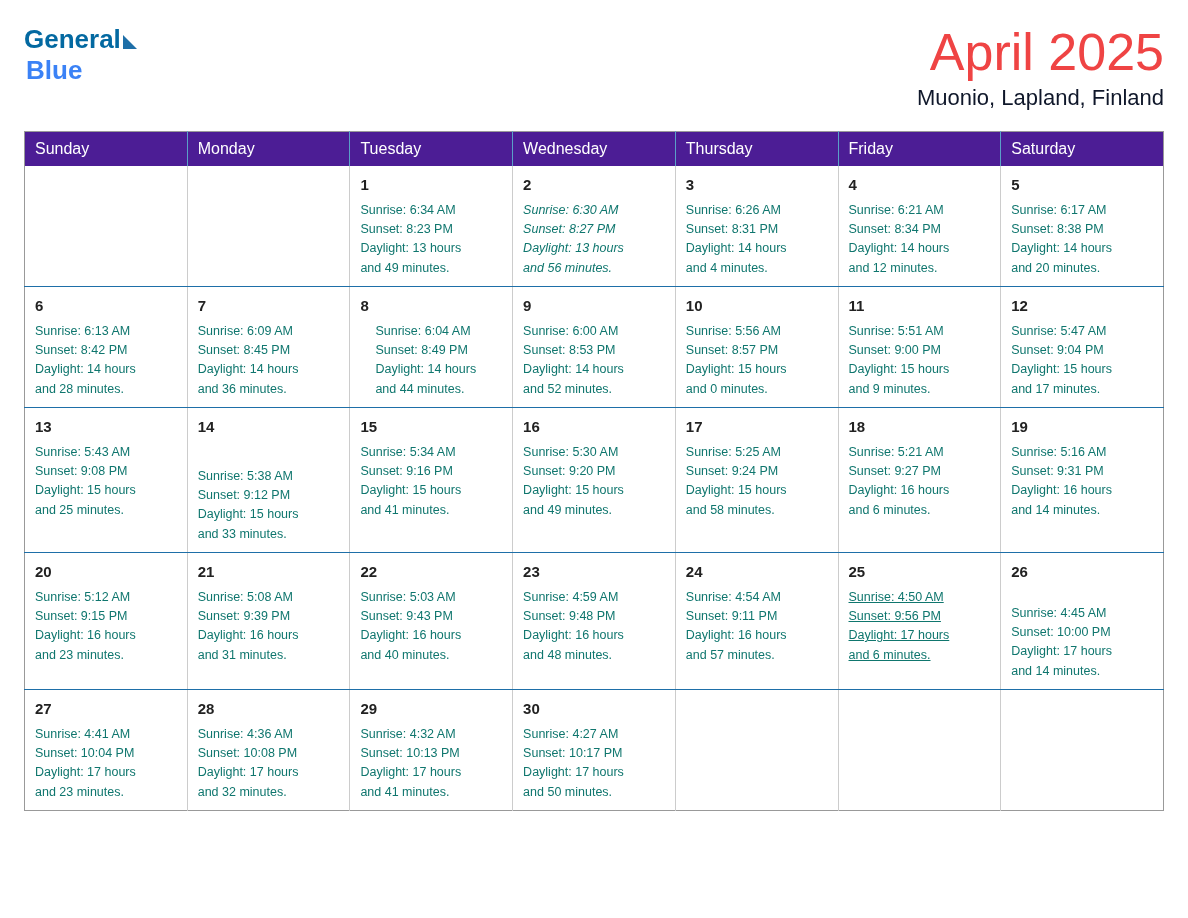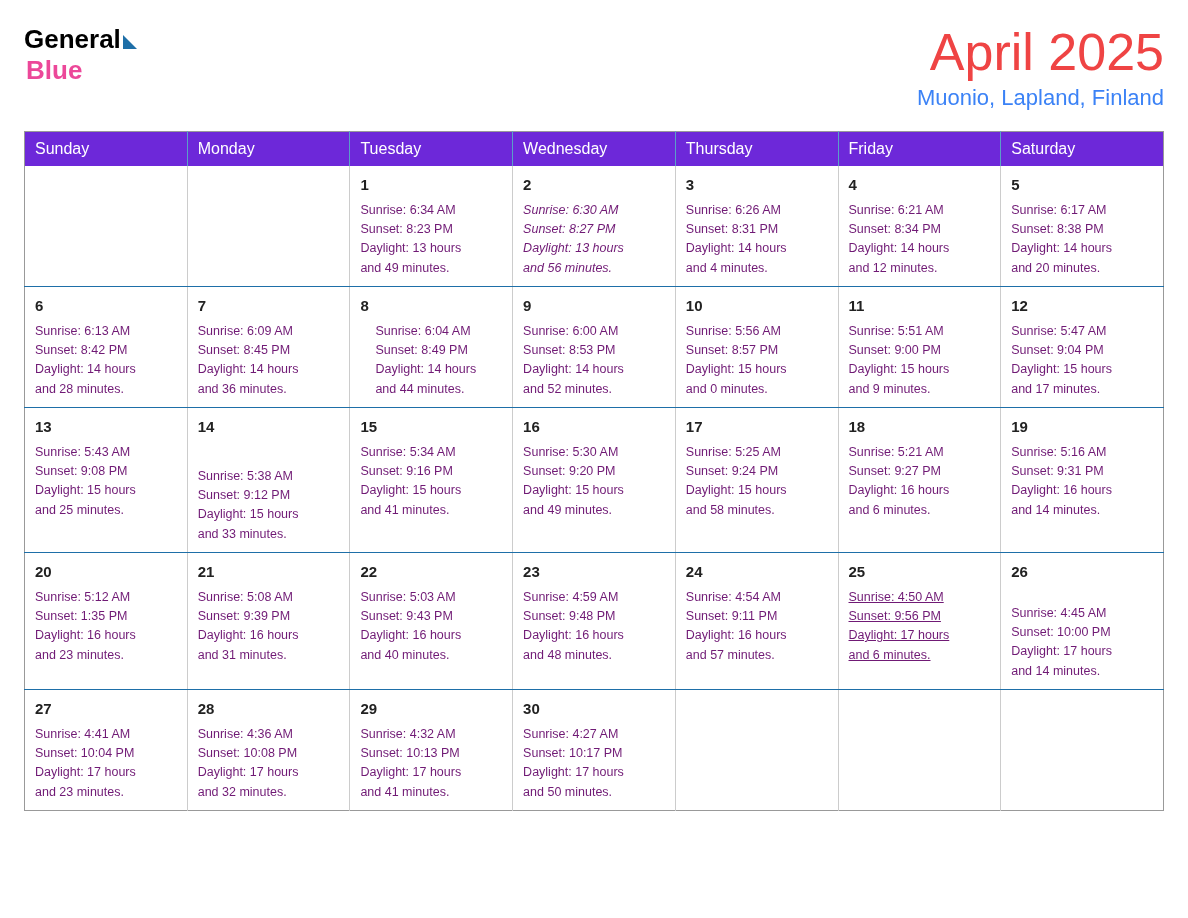--- a/index.html
+++ b/index.html
@@ -21,58 +21,58 @@
       flex-direction: column;
       align-items: flex-start;
     }
     .logo-text {
       display: flex;
       align-items: center;
     }
     .logo-general {
       font-size: 26px;
       font-weight: bold;
-      color: #000000;
+      color: #0369a1;
     }
     .logo-arrow {
       width: 0;
       height: 0;
       border-left: 14px solid #1e6fa8;
       border-top: 14px solid transparent;
       border-bottom: 0px solid transparent;
       margin-left: 2px;
       margin-top: 4px;
     }
     .logo-blue {
       font-size: 26px;
       font-weight: bold;
-      color: #ec4899;
+      color: #3b82f6;
       margin-left: 2px;
     }
     .title-section {
       text-align: right;
     }
     .month-title {
       font-size: 52px;
       font-weight: normal;
       color: #ef4444;
       line-height: 1.1;
     }
     .location {
       font-size: 22px;
-      color: #3b82f6;
+      color: #0f172a;
       margin-top: 4px;
     }
     .calendar {
       width: 100%;
       border-collapse: collapse;
       border: 1px solid #999;
     }
     .calendar th {
-      background-color: #6d28d9;
+      background-color: #4c1d95;
       color: #fff;
       padding: 8px 10px;
       text-align: left;
       font-size: 16px;
       font-weight: normal;
       border-right: 1px solid #5a9fc8;
     }
     .calendar th:last-child {
       border-right: none;
     }
@@ -94,21 +94,21 @@
       border-bottom: none;
     }
     .day-num {
       font-size: 15px;
       font-weight: bold;
       margin-bottom: 4px;
       display: block;
     }
     .day-info {
       font-size: 12.5px;
-      color: #701a75;
+      color: #0f766e;
       line-height: 1.55;
     }
   </style>
 </head>
 <body>
 
 <div class="header">
   <div class="logo">
     <div class="logo-text">
       <span class="logo-general">General</span>
@@ -273,21 +273,21 @@
           <div class="day-info" style="white-space: pre-line;">Sunrise: 5:16 AM
 Sunset: 9:31 PM
 Daylight: 16 hours
 and 14 minutes.</div>
         </td>
       </tr>
       <tr>
         <td>
           <span class="day-num">20</span>
           <div class="day-info" style="white-space: pre-line;">Sunrise: 5:12 AM
-Sunset: 1:35 PM
+Sunset: 9:15 PM
 Daylight: 16 hours
 and 23 minutes.</div>
         </td>
         <td>
           <span class="day-num">21</span>
           <div class="day-info" style="white-space: pre-line;">Sunrise: 5:08 AM
 Sunset: 9:39 PM
 Daylight: 16 hours
 and 31 minutes.</div>
         </td>

